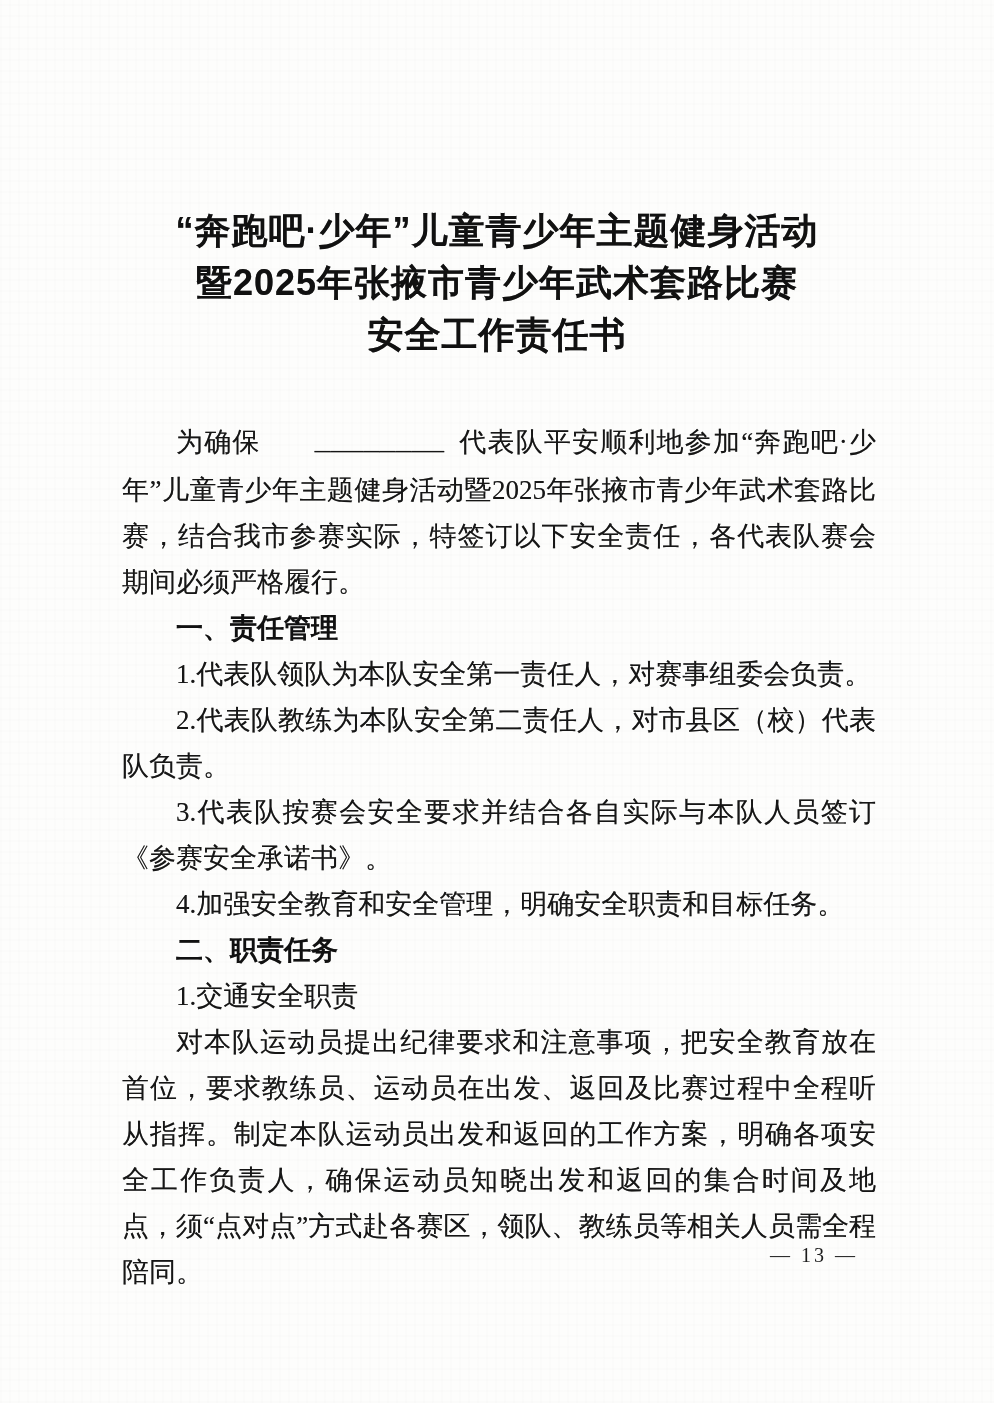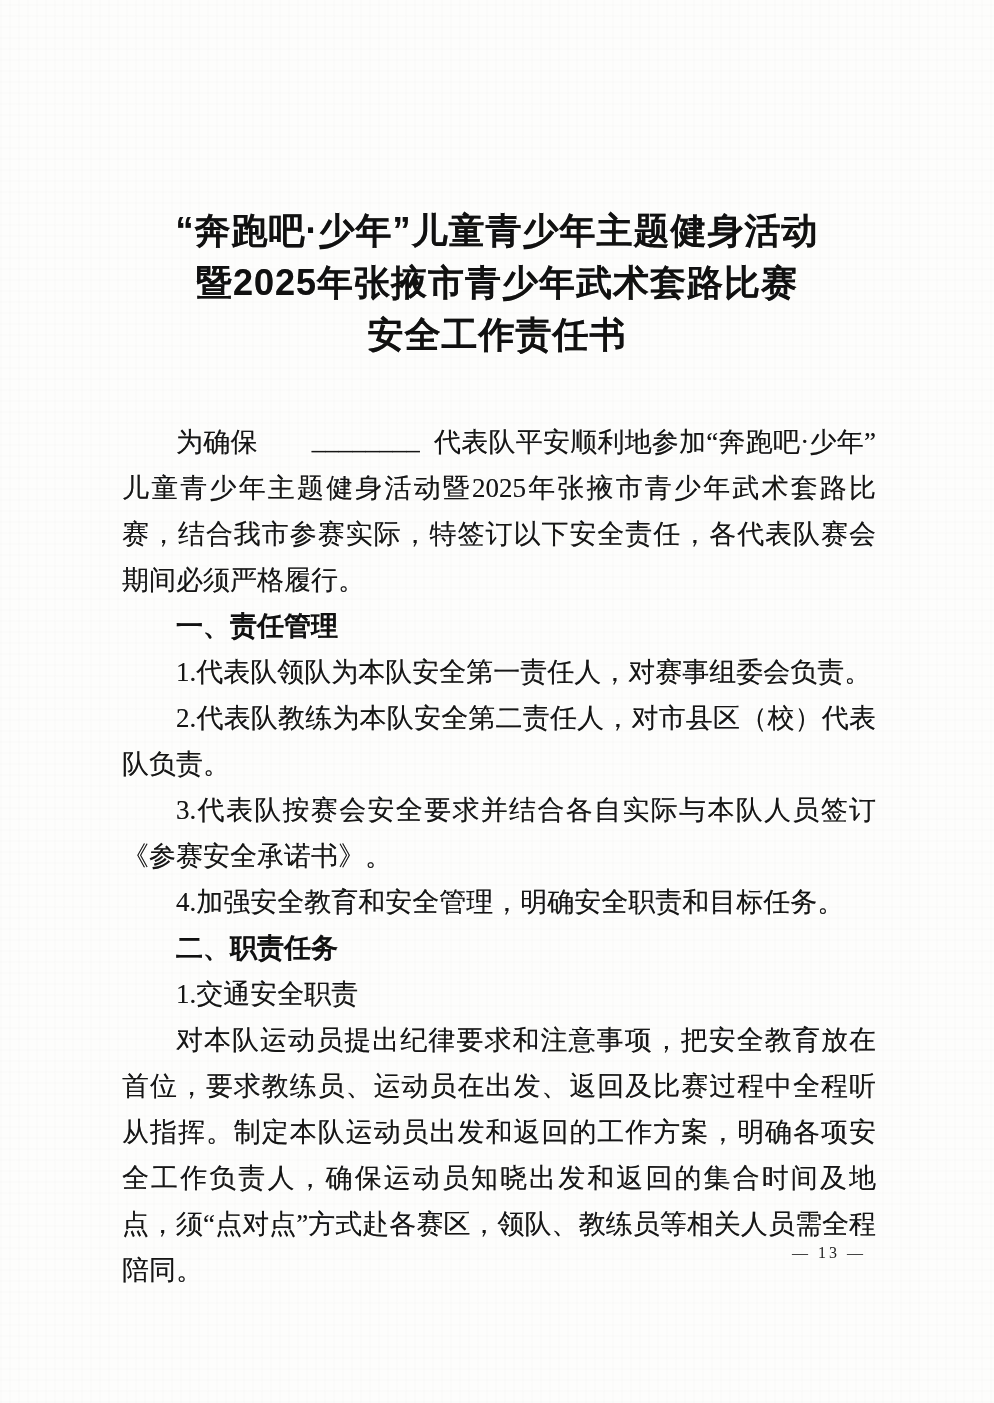--- a/index.html
+++ b/index.html
@@ -53,27 +53,28 @@
     font-family: "Liberation Sans", "DejaVu Sans", sans-serif;
     font-weight: 700;
     color: #111;
   }
   .blank-line {
     display: inline-block;
     min-width: 100px;
     letter-spacing: 0;
     white-space: nowrap;
     transform: translateY(-2px);
+    font-family: Liberation Mono, monospace;
   }
   .intro-suffix { margin-left: 14px; }
   .page-number {
     position: absolute;
     top: 1244px;
-    right: 128px;
-    font-size: 16px;
+    right: 136px;
+    font-size: 20px;
     letter-spacing: 3px;
     color: #1c1c1c;
     font-family: "Liberation Serif", "DejaVu Serif", serif;
   }
 </style>
 </head>
 <body>
 
 <div class="page">
 

